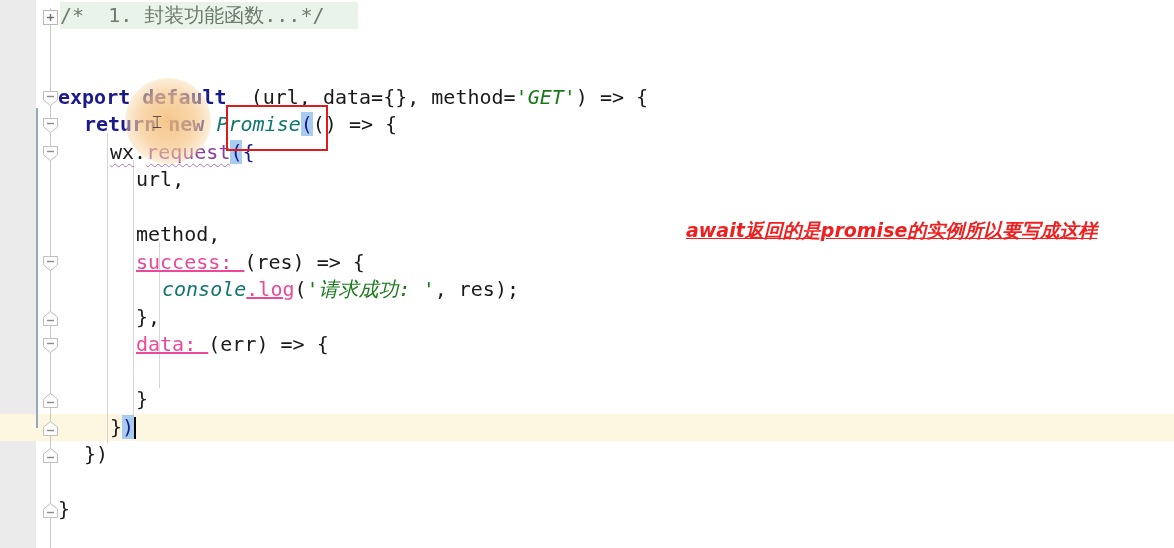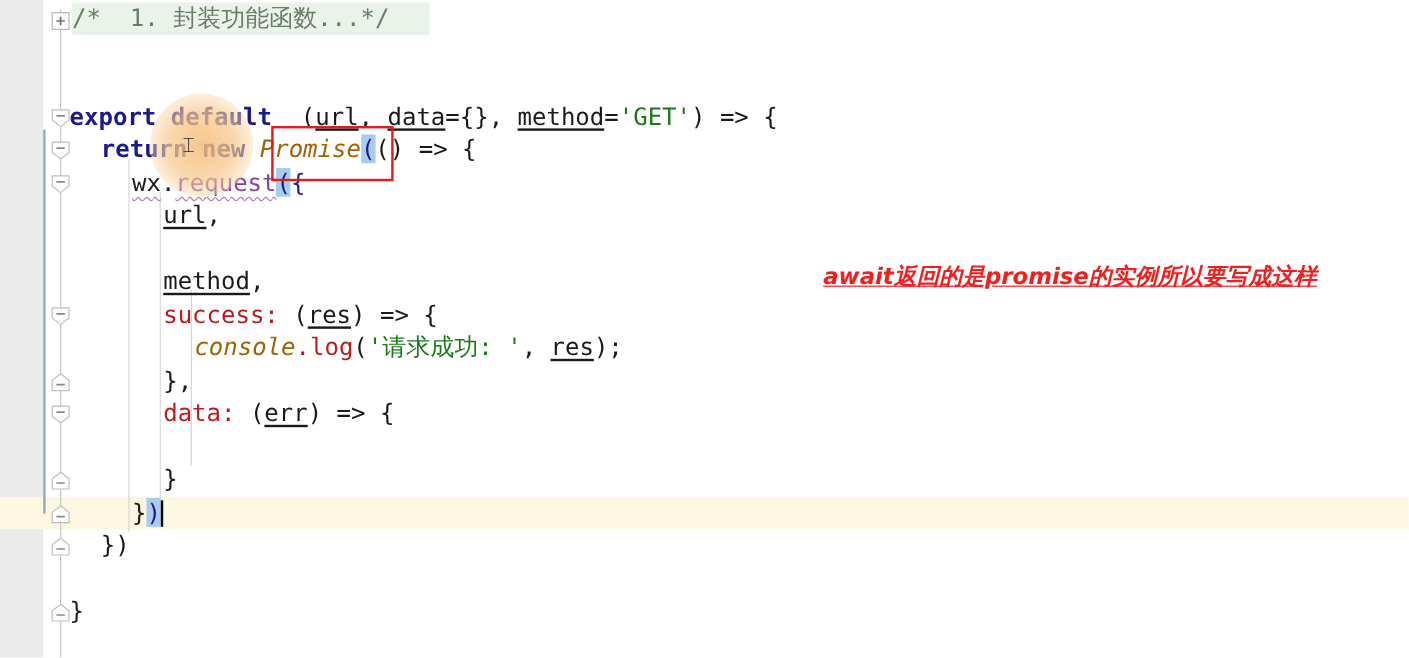--- a/index.html
+++ b/index.html
@@ -94,26 +94,26 @@
   .indent-guide {
     position: absolute;
     width: 1px;
     background: #d6d6d6;
     z-index: 2;
   }
 
   
   .t-comment  { color: #6b7a6b; }
   .t-keyword  { color: #1a1a8c; font-weight: bold; }
-  .t-param    { color: #1a1a1a; text-decoration: underline; text-underline-offset: 3px; }
+  .t-param    { color: #1a1a1a; text-underline-offset: 3px; }
   .t-plain    { color: #1a1a1a; }
-  .t-string   { color: #1a7a1a; }
-  .t-class    { color: #a16207; font-style: italic; }
+  .t-string   { color: #1a7a1a; font-style: italic; }
+  .t-class    { color: #0f766e; font-style: italic; }
   .t-method   { color: #8a3fa0; }
-  .t-prop     { color: #b91c1c; }
+  .t-prop     { color: #ec4899; text-decoration: underline; }
   .t-bracket  { color: #1a1a8c; }
 
   .wavy {
     text-decoration: underline wavy #b07ab0;
     text-underline-offset: 4px;
     text-decoration-thickness: 1px;
   }
 
   .hl-bracket {
     background: #a8ccf0;

